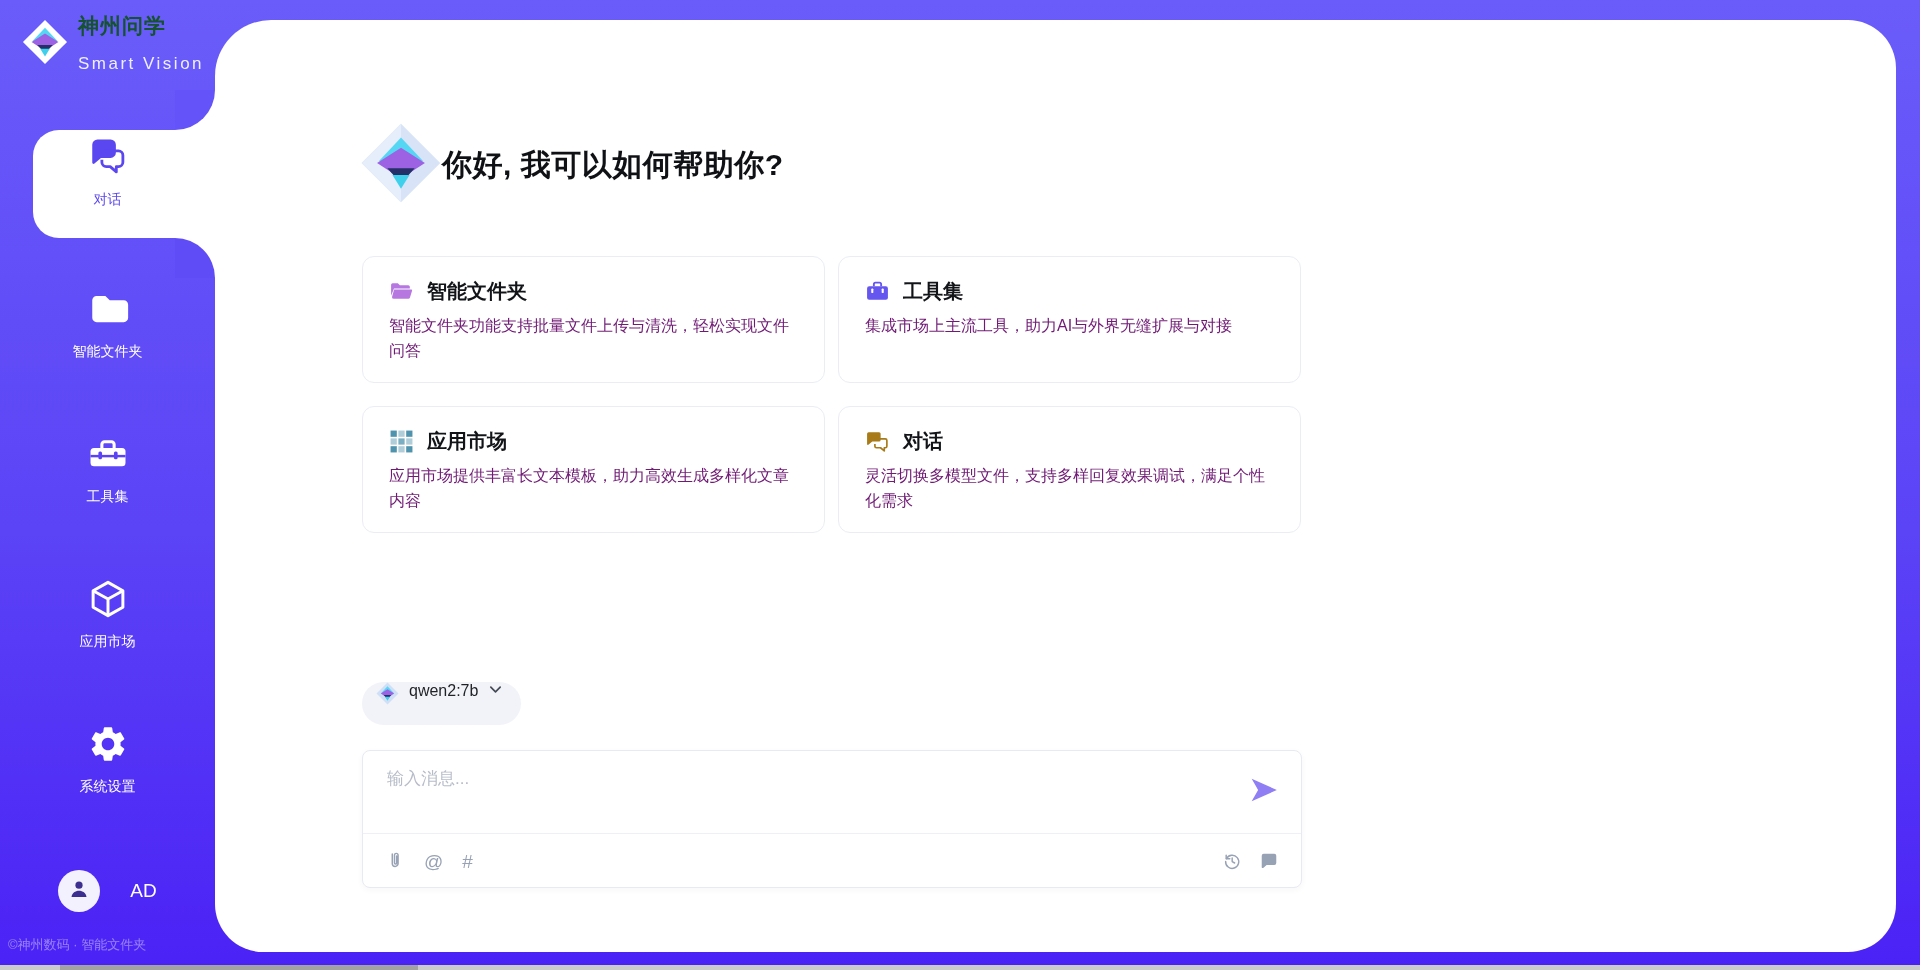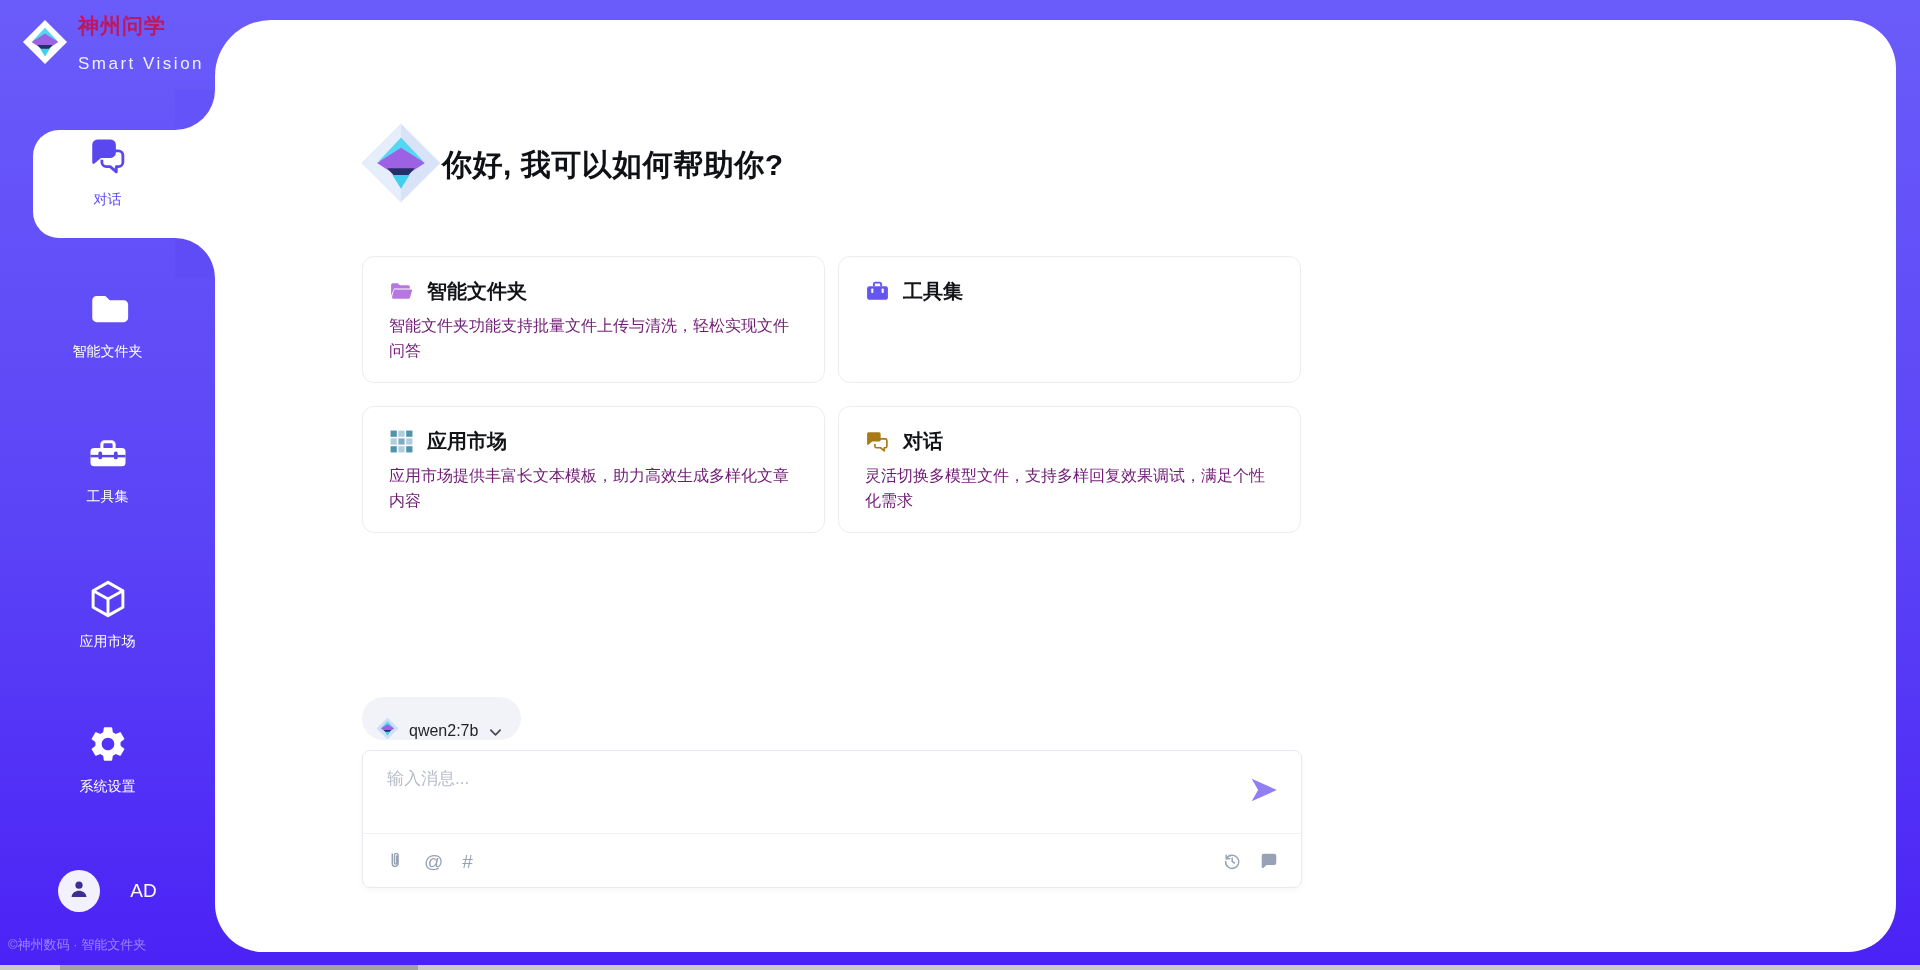--- a/index.html
+++ b/index.html
@@ -7,21 +7,21 @@
   body{position:relative;background:linear-gradient(180deg,#6a5cfa 0%,#5b43f6 55%,#4b22f6 100%);}
 
   
   .main-panel{position:absolute;left:215px;top:20px;width:1681px;height:932px;
     background:#ffffff;border-radius:56px 48px 48px 48px;}
 
   
   .sidebar{position:absolute;left:0;top:0;width:215px;height:970px;}
   .brand{position:absolute;left:22px;top:14px;display:flex;align-items:center;gap:10px;}
   .brand-text{display:flex;flex-direction:column;line-height:1.15;}
-  .brand-title{color:#be185d;font-size:21px;font-weight:700;letter-spacing:1px;}
+  .brand-title{color:#14532d;font-size:21px;font-weight:700;letter-spacing:1px;}
   .brand-sub{color:#eef0ff;font-size:17px;letter-spacing:2.5px;margin-top:16px;}
 
   .tab-bg{position:absolute;left:33px;top:130px;width:182px;height:108px;background:#fff;
     border-radius:26px 0 0 26px;}
   .fillet{position:absolute;left:175px;width:40px;height:40px;background:#fff;}
   .fillet.top{top:90px;}  .fillet.bottom{top:238px;}
   .fillet.top::after{content:"";position:absolute;inset:0;background:#6453f8;border-bottom-right-radius:100%;}
   .fillet.bottom::after{content:"";position:absolute;inset:0;background:#5f4cf7;border-top-right-radius:100%;}
 
   .nav-item{position:absolute;left:0;width:215px;display:flex;flex-direction:column;
@@ -44,22 +44,22 @@
 
   .cards{position:absolute;left:362px;top:256px;display:grid;
     grid-template-columns:463px 463px;gap:23px 13px;}
   .card{box-sizing:border-box;height:127px;background:#fff;border:1px solid #ebedf3;
     border-radius:12px;padding:21px 26px;cursor:pointer;}
   .card-head{display:flex;align-items:center;gap:13px;}
   .card-head svg{width:25px;height:25px;}
   .card-title{font-size:20px;font-weight:700;color:#121418;}
   .card-desc{margin-top:9px;font-size:16px;color:#701a75;line-height:1.55;width:400px;}
 
-  .model-pill{position:absolute;left:362px;top:697px;height:43px;display:inline-flex;
-    align-items:flex-end;gap:10px;background:#f2f3f8;border-radius:22px;padding:0 18px 0 14px;
+  .model-pill{position:absolute;left:362px;top:682px;height:43px;display:inline-flex;
+    align-items:flex-start;gap:10px;background:#f2f3f8;border-radius:22px;padding:0 18px 0 14px;
     cursor:pointer;}
   .model-pill .model-name{font-size:16px;color:#1e2126;}
 
   .composer{position:absolute;left:362px;top:750px;width:940px;height:138px;box-sizing:border-box;
     background:#fff;border:1px solid #e8eaf1;border-radius:8px;box-shadow:0 2px 6px rgba(40,45,60,0.04);}
   .composer textarea{position:absolute;left:22px;top:14px;width:840px;height:58px;border:none;
     outline:none;resize:none;font-family:inherit;font-size:17px;color:#333;background:transparent;}
   .composer textarea::placeholder{color:#b7bcc9;}
   .send-btn{position:absolute;right:22px;top:24px;width:30px;height:30px;border:none;background:none;
     cursor:pointer;padding:0;}
@@ -199,20 +199,21 @@
   <div class="card">
     <div class="card-head">
       <svg viewBox="0 0 24 24" color="#6456ee">
         <path fill="none" stroke="currentColor" stroke-width="1.8" d="M8.5 7V5a1.5 1.5 0 0 1 1.5-1.5h4A1.5 1.5 0 0 1 15.5 5v2"></path>
         <rect x="2" y="7" width="20" height="13" rx="2" fill="currentColor"></rect>
         <rect x="6" y="9" width="2" height="4.5" rx="0.9" fill="#fff"></rect>
         <rect x="16" y="9" width="2" height="4.5" rx="0.9" fill="#fff"></rect>
       </svg>
       <span class="card-title">工具集</span>
     </div>
+    <div class="card-desc">集成市场上主流工具，助力AI与外界无缝扩展与对接</div>
   </div>
 
   <div class="card">
     <div class="card-head">
       <svg viewBox="0 0 24 24" color="#4f93ad">
         <g fill="currentColor">
           <rect x="1.5" y="1.5" width="6" height="6"></rect>
             <rect x="9" y="1.5" width="6" height="6" opacity="0.45"></rect>
           <rect x="16.5" y="1.5" width="6" height="6"></rect>
             <rect x="1.5" y="9" width="6" height="6" opacity="0.45"></rect>

